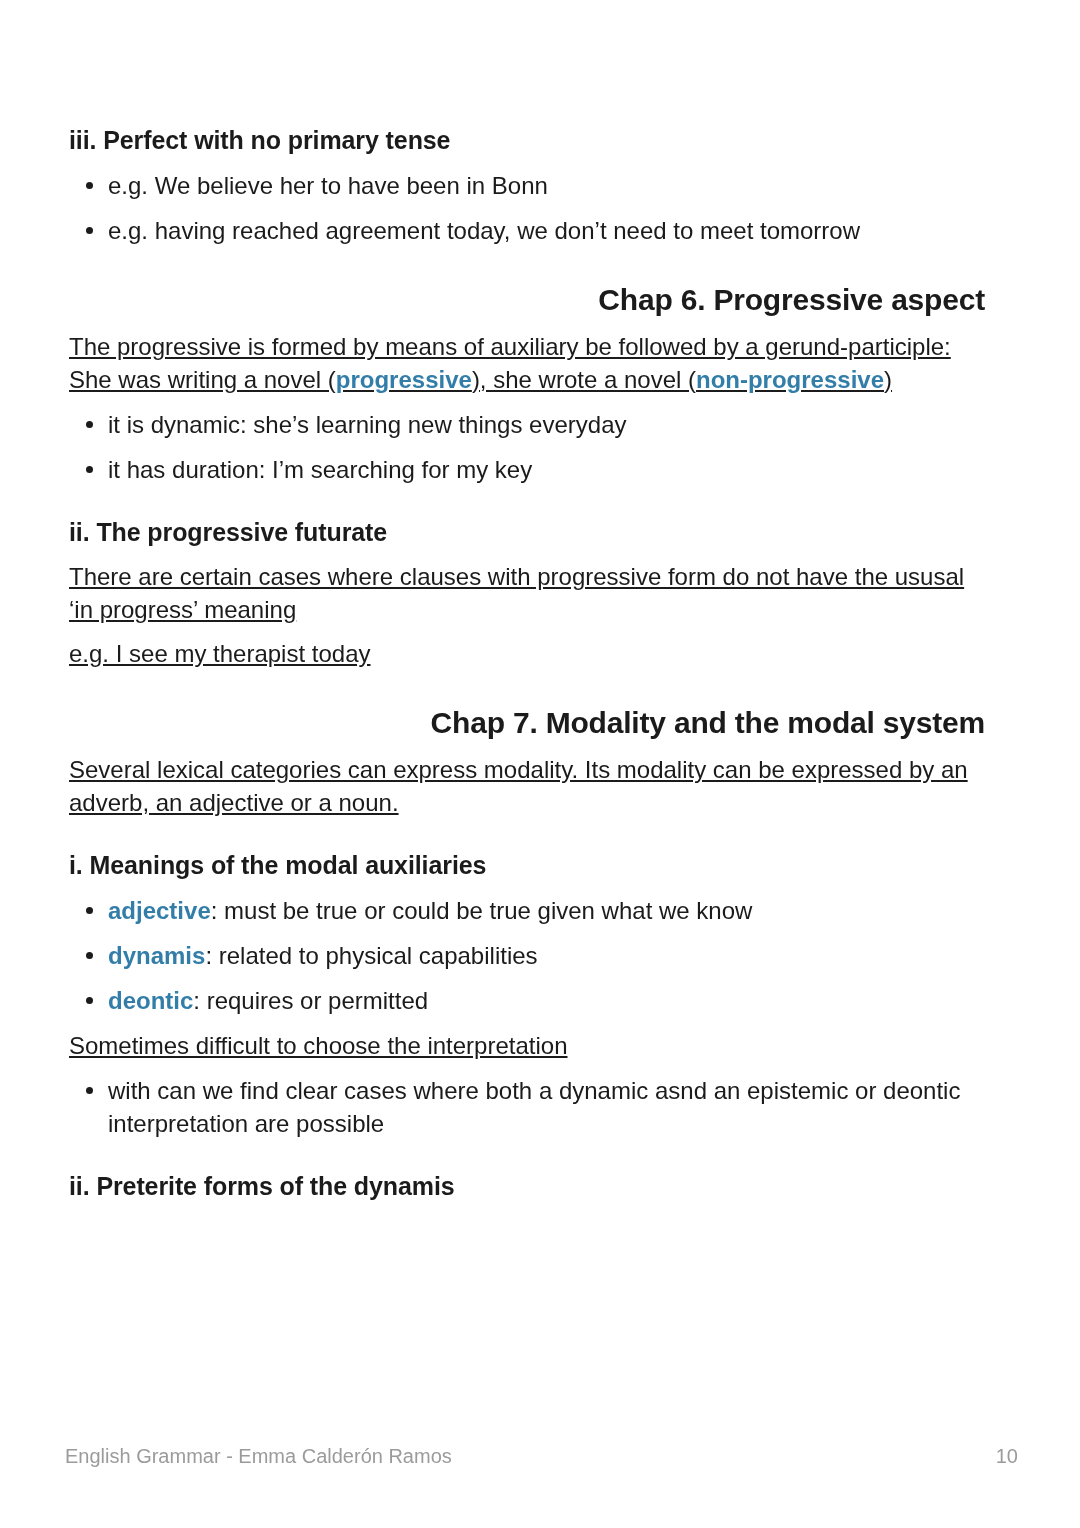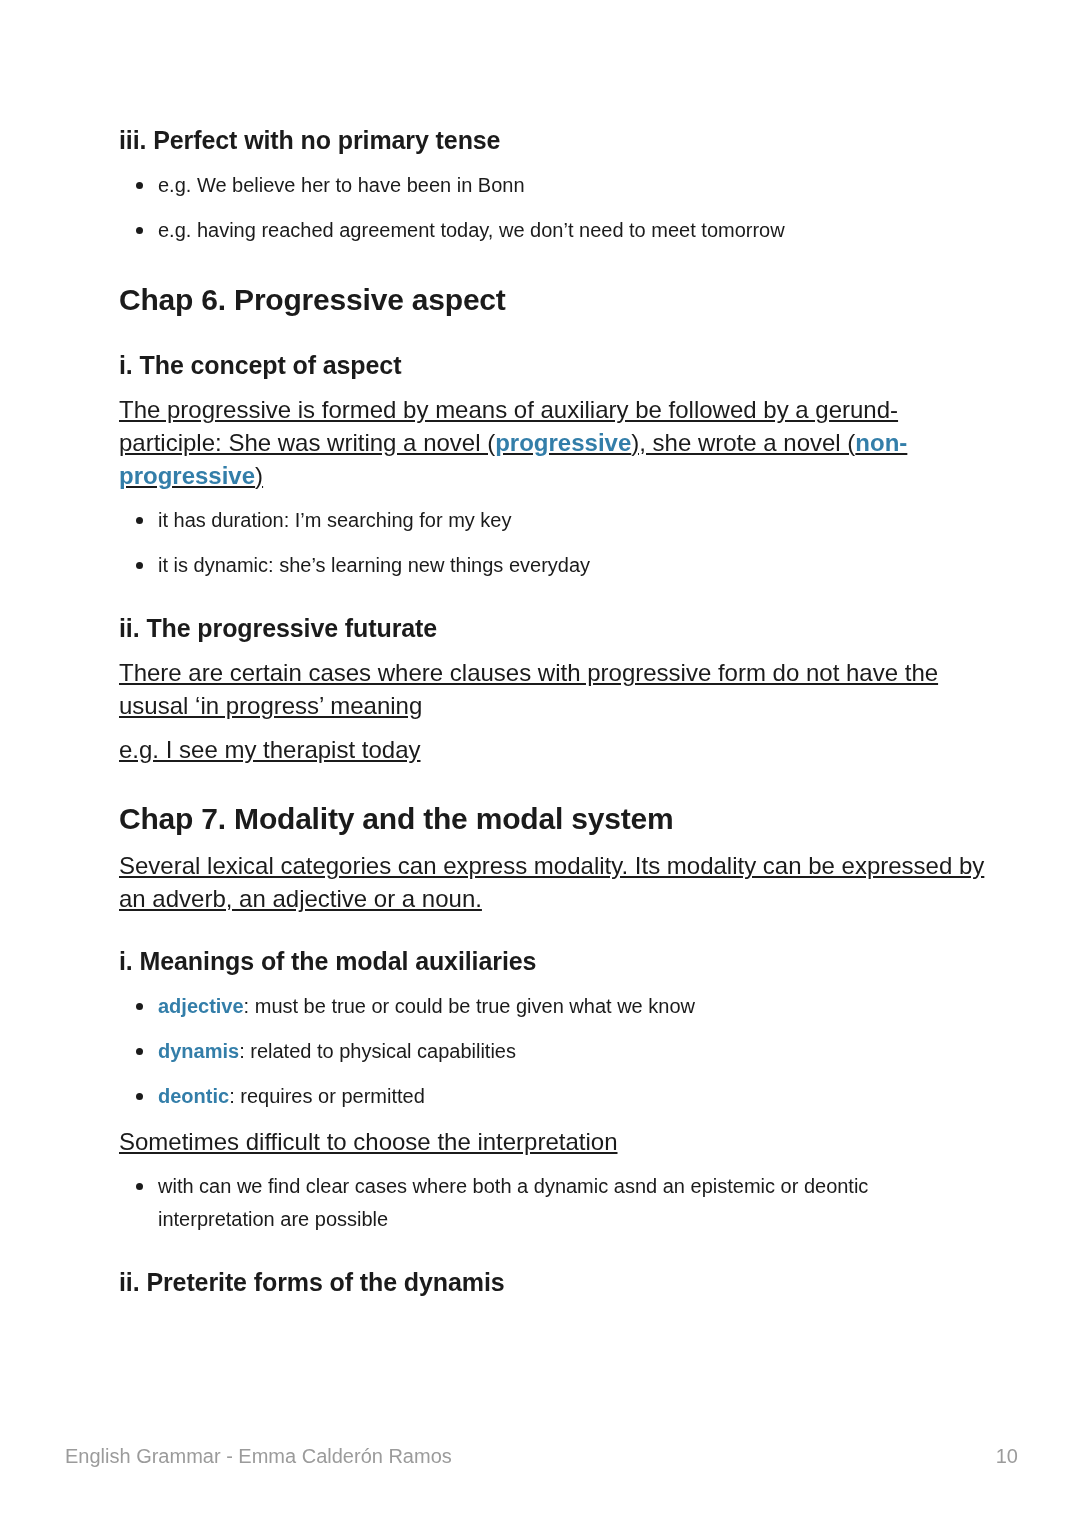--- a/index.html
+++ b/index.html
@@ -12,28 +12,29 @@
   .page{
     position:relative;
     width:1080px;
     height:1528px;
     background:#ffffff;
     font-family:"Liberation Sans", sans-serif;
     color:var(--ink);
     overflow:hidden;
   }
   .content{
-    padding:124px 95px 0 119px;
+    padding:124px 95px 0 69px;
   }
   .hchap{
     font-size:30px;
     line-height:38px;
     font-weight:700;
     letter-spacing:-0.2px;
     margin:34px 0 8px;
+    text-align:right;
   }
   .hsub{
     font-size:25px;
     line-height:33px;
     font-weight:700;
     letter-spacing:-0.1px;
     margin:30px 0 6px;
   }
   .hsub.first{ margin-top:0; }
   p{
@@ -42,21 +43,21 @@
     margin:11px 0;
     text-decoration:underline;
   }
   ul.blist{
     margin:12px 0;
     padding-left:39px;
   }
   ul.blist li{
     list-style:none;
     position:relative;
-    font-size:20px;
+    font-size:24px;
     line-height:33px;
     margin:12px 0;
   }
   ul.blist li::before{
     content:"";
     position:absolute;
     left:-22px;
     top:13px;
     width:7px;
     height:7px;
@@ -88,25 +89,24 @@
   <main class="content">
 
     <h2 class="hsub first">iii. Perfect with no primary tense</h2>
     <ul class="blist">
       <li>e.g. We believe her to have been in Bonn</li>
       <li>e.g. having reached agreement today, we don’t need to meet tomorrow</li>
     </ul>
 
     <h1 class="hchap">Chap 6. Progressive aspect</h1>
 
-    <h2 class="hsub">i. The concept of aspect</h2>
     <p><span>The progressive is formed by means of auxiliary be followed by a gerund-participle: She was writing a novel (</span><strong class="accent">progressive</strong><span>), she wrote a novel (</span><strong class="accent">non-progressive</strong><span>)</span></p>
     <ul class="blist">
+      <li>it is dynamic: she’s learning new things everyday</li>
       <li>it has duration: I’m searching for my key</li>
-      <li>it is dynamic: she’s learning new things everyday</li>
     </ul>
 
     <h2 class="hsub">ii. The progressive futurate</h2>
     <p>There are certain cases where clauses with progressive form do not have the ususal ‘in progress’ meaning</p>
     <p>e.g. I see my therapist today</p>
 
     <h1 class="hchap">Chap 7. Modality and the modal system</h1>
     <p>Several lexical categories can express modality. Its modality can be expressed by an adverb, an adjective or a noun.</p>
 
     <h2 class="hsub">i. Meanings of the modal auxiliaries</h2>

